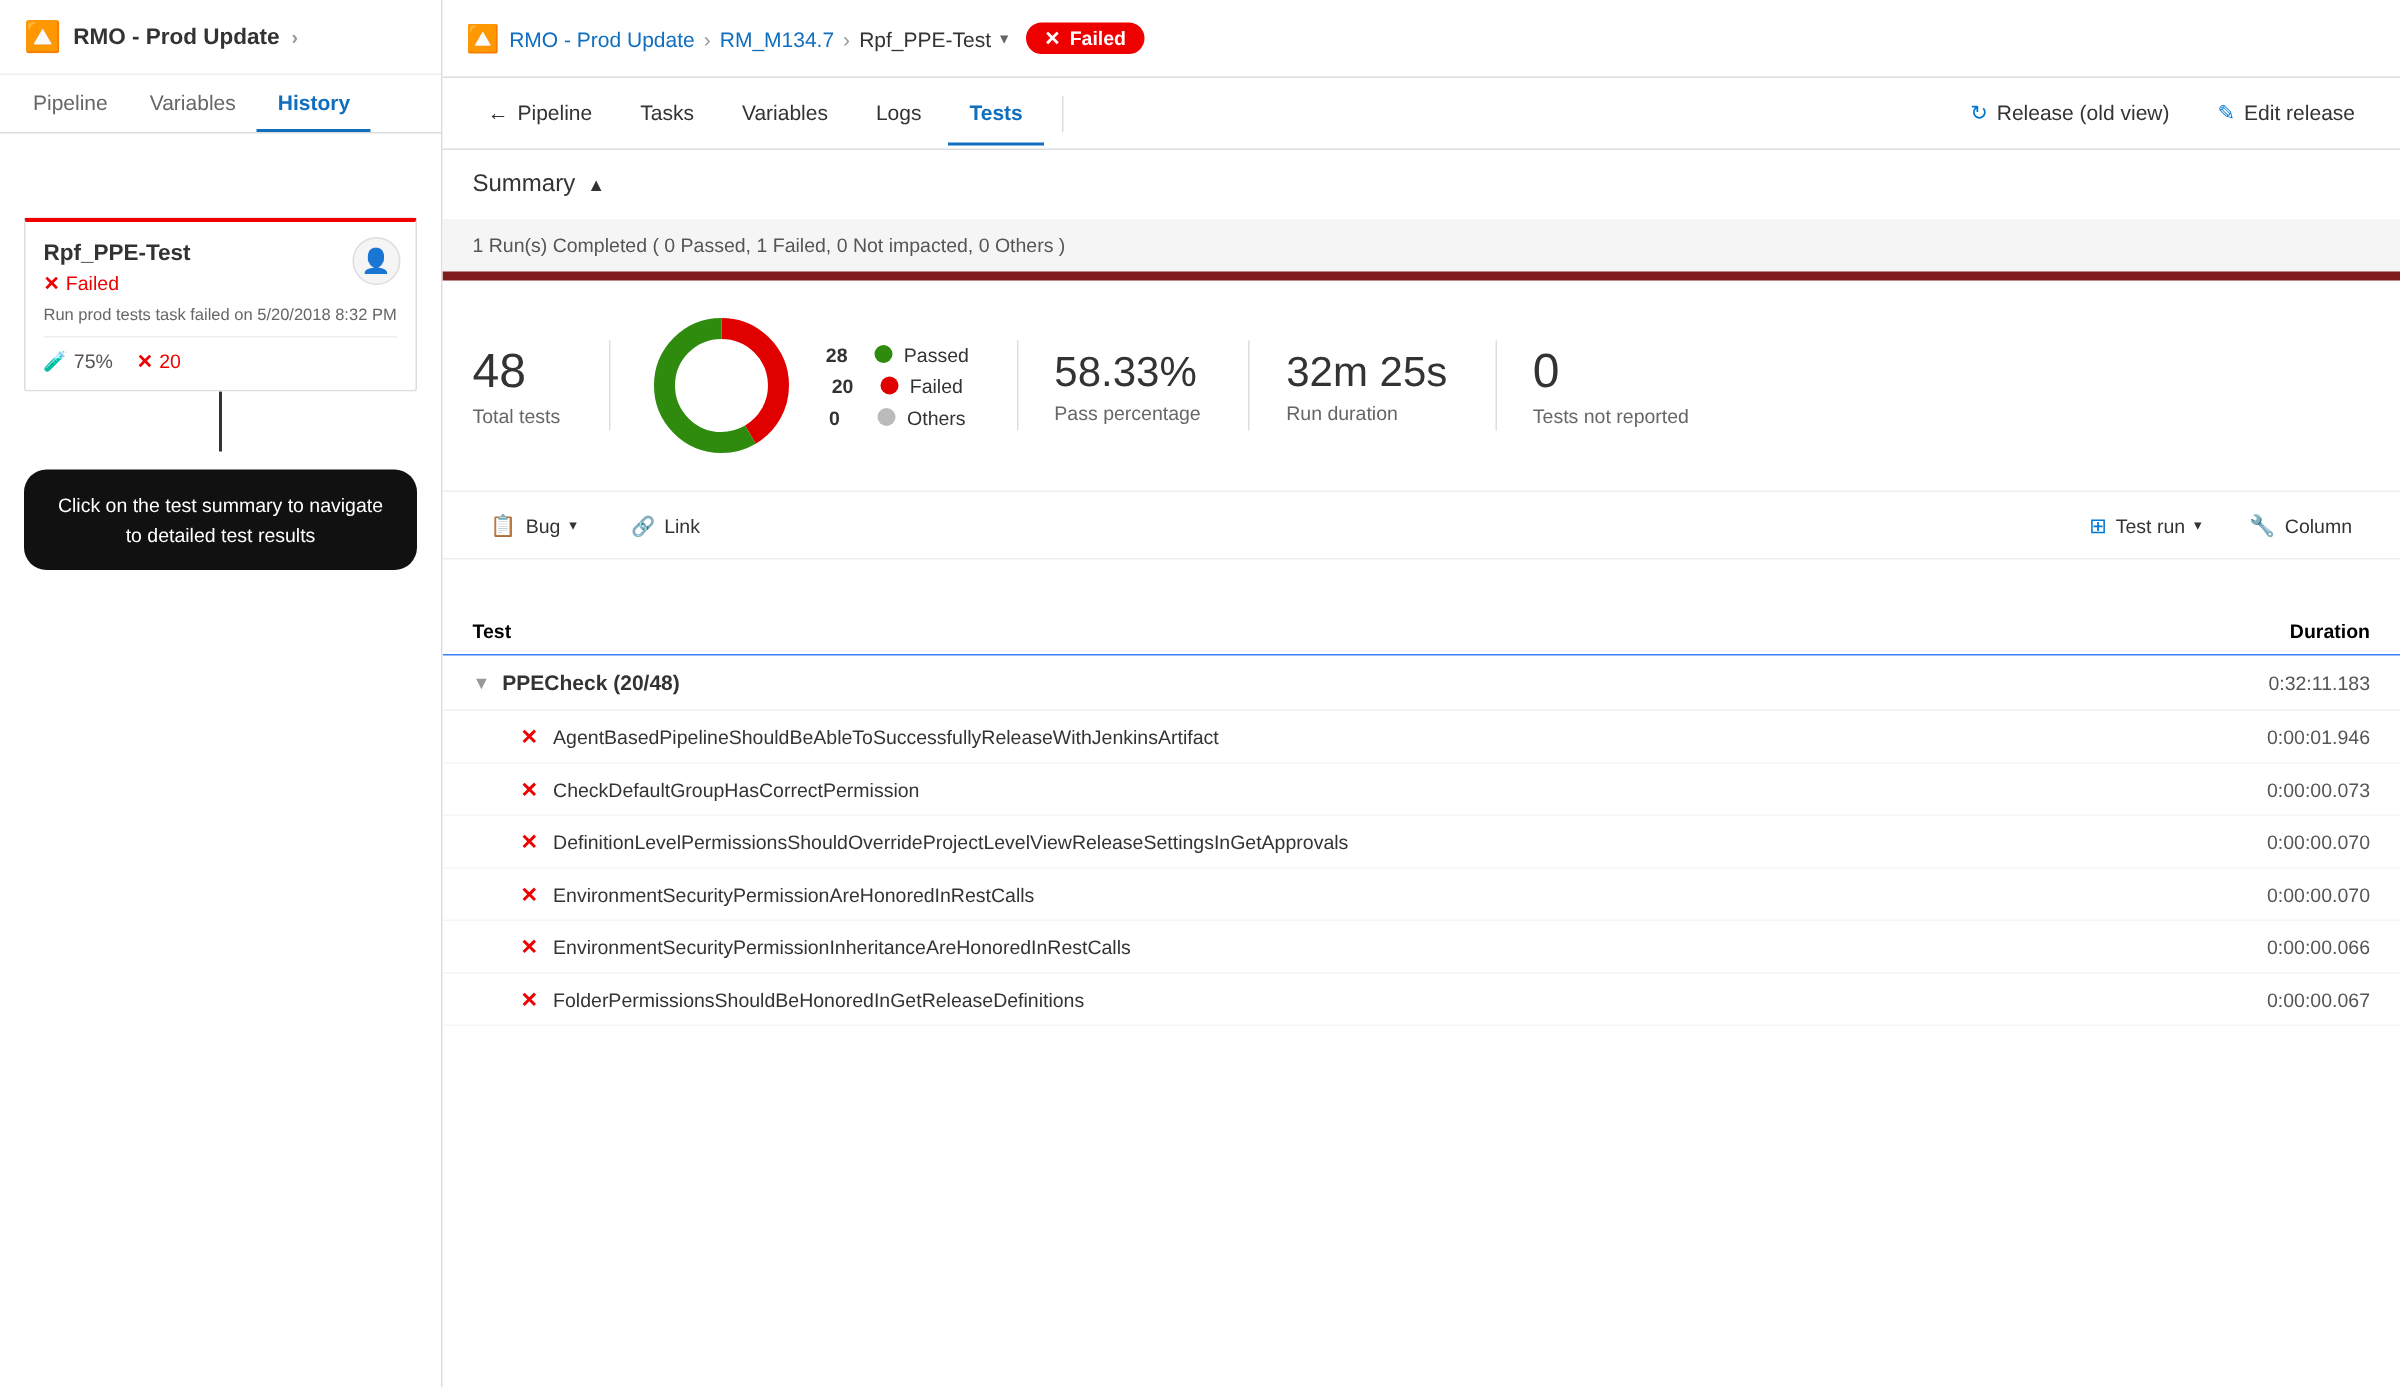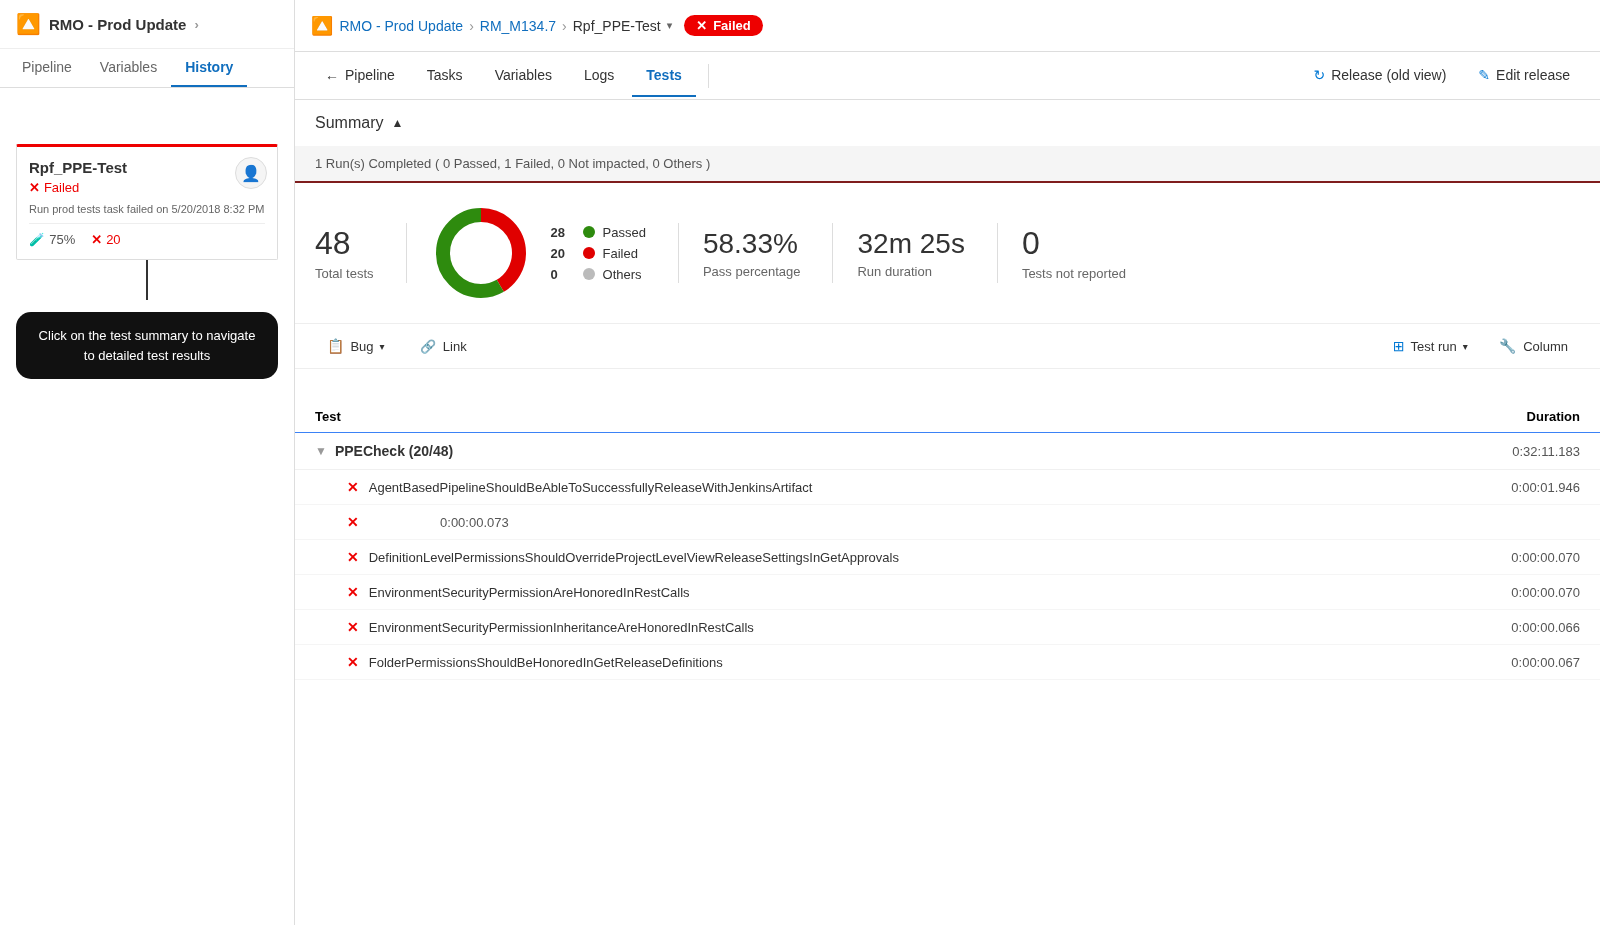--- a/index.html
+++ b/index.html
@@ -199,21 +199,21 @@
       cursor: pointer;
       flex-shrink: 0;
     }
     .summary-header .chevron { margin-left: 8px; font-size: 12px; }
 
     .summary-bar {
       background: #f5f5f5;
       padding: 10px 20px;
       font-size: 13px;
       color: #555;
-      border-bottom: 2px solid #7f1d1d;
+      border-bottom: 6px solid #7f1d1d;
       flex-shrink: 0;
     }
 
     .summary-stats {
       display: flex;
       align-items: center;
       padding: 20px 20px;
       gap: 0;
       border-bottom: 1px solid #eee;
       flex-shrink: 0;
@@ -231,21 +231,21 @@
 
     .stat-divider { width: 1px; height: 60px; background: #ddd; margin: 0 24px 0 0; }
 
     .donut-section {
       display: flex;
       align-items: center;
       gap: 20px;
       padding-right: 32px;
     }
     .legend { display: flex; flex-direction: column; gap: 6px; }
-    .legend-item { display: flex; align-items: center; gap: 8px; font-size: 13px; }
+    .legend-item { display: flex; align-items: center; gap: 8px; font-size: 13px; justify-content: center; }
     .legend-dot { width: 12px; height: 12px; border-radius: 50%; }
     .legend-count { font-weight: 600; min-width: 24px; }
 
     
     .donut-wrap { position: relative; width: 100px; height: 100px; }
 
     
     .test-toolbar {
       display: flex;
       align-items: center;
@@ -494,20 +494,21 @@
       <span class="group-duration">0:32:11.183</span>
     </div>
 
     <div class="table-test-row">
       <span class="x-icon">✕</span>
       <span class="test-name">AgentBasedPipelineShouldBeAbleToSuccessfullyReleaseWithJenkinsArtifact</span>
       <span class="test-duration">0:00:01.946</span>
     </div>
     <div class="table-test-row">
       <span class="x-icon">✕</span>
+      <span class="test-name">CheckDefaultGroupHasCorrectPermission</span>
       <span class="test-duration">0:00:00.073</span>
     </div>
     <div class="table-test-row">
       <span class="x-icon">✕</span>
       <span class="test-name">DefinitionLevelPermissionsShouldOverrideProjectLevelViewReleaseSettingsInGetApprovals</span>
       <span class="test-duration">0:00:00.070</span>
     </div>
     <div class="table-test-row">
       <span class="x-icon">✕</span>
       <span class="test-name">EnvironmentSecurityPermissionAreHonoredInRestCalls</span>

